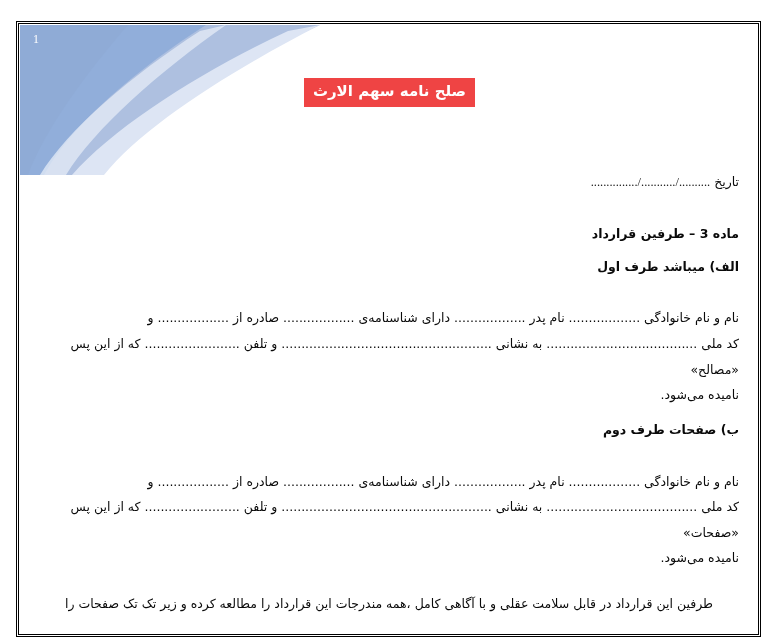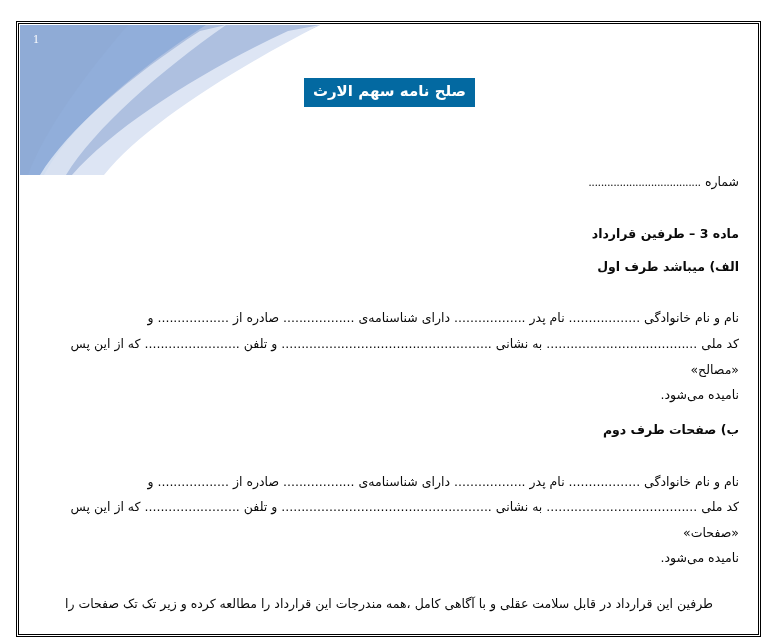--- a/index.html
+++ b/index.html
@@ -62,21 +62,21 @@
   
   .doc-title-wrap {
     position: absolute;
     left: 0;
     top: 78px;
     width: 779px;
     text-align: center;
   }
   .doc-title {
     display: inline-block;
-    background: #0369a1;
+    background: #ef4444;
     color: #ffffff;
     font-weight: bold;
     font-size: 15px;
     line-height: 1.45;
     padding: 3px 9px 4px 9px;
     font-family: "DejaVu Sans", "Liberation Sans", sans-serif;
     direction: rtl;
   }
 
   
@@ -150,23 +150,23 @@
 
   <div class="page-number">1</div>
 
   <div class="doc-title-wrap">
     <span class="doc-title">صلح نامه سهم الارث</span>
   </div>
 
   <div class="body-col">
 
     <div class="row-split">
-      <div class="cell left-cell">
-        <span>شماره</span>
-        <span class="dots">....................................</span>
+      <div class="cell">
+        <span>تاریخ</span>
+        <span class="dots">........../.........../...............</span>
       </div>
     </div>
 
     <div class="heading">ماده 3 – طرفین قرارداد</div>
 
     <div class="heading tight">الف) میباشد طرف اول</div>
 
     <p class="para gap-top">نام و نام خانوادگی .................. نام پدر .................. دارای شناسنامه‌ی .................. صادره از .................. و</p>
 
     <p class="para">

